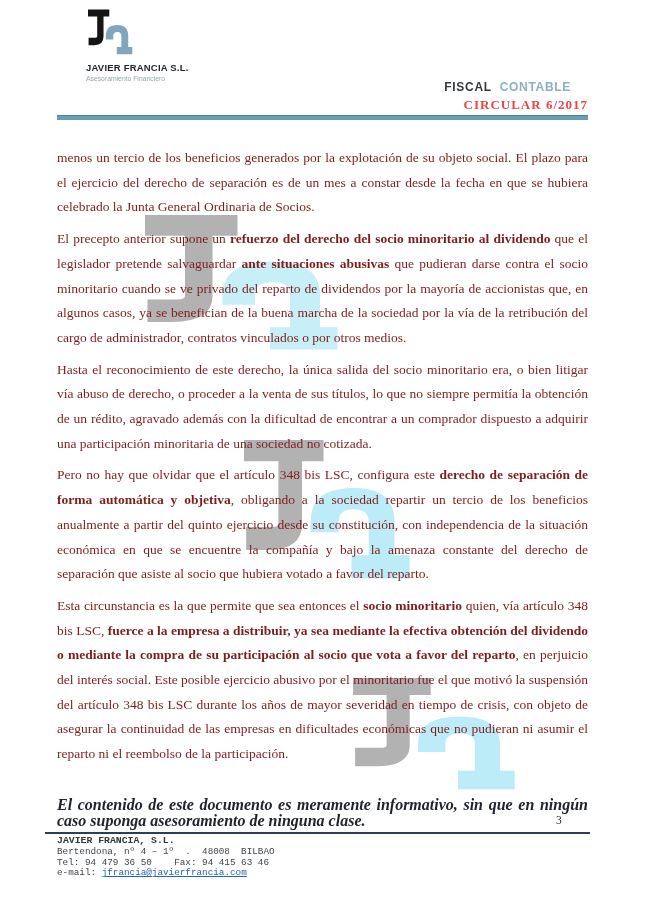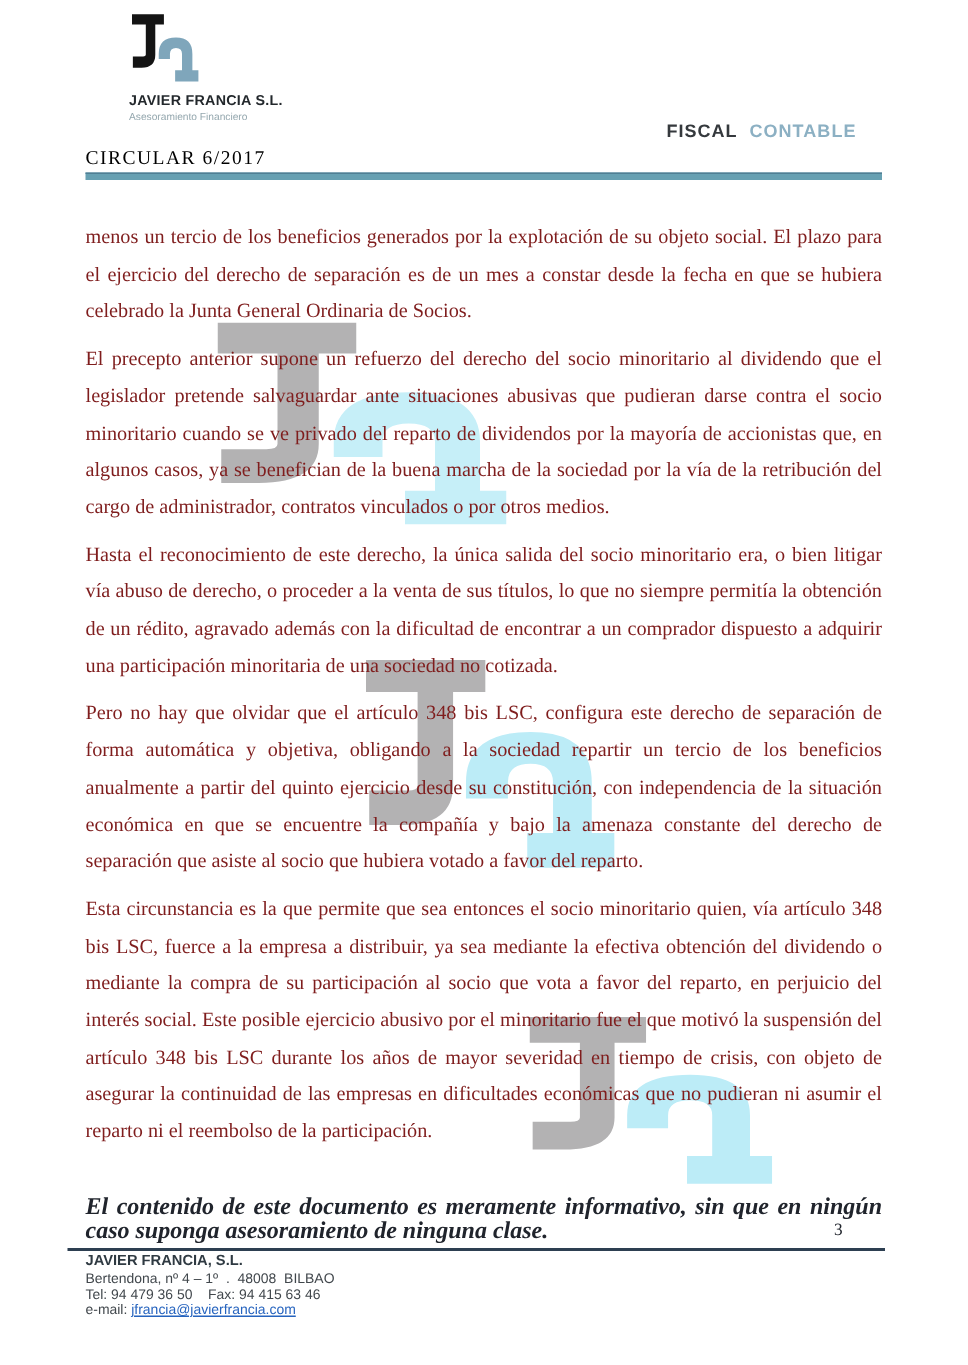--- a/index.html
+++ b/index.html
@@ -23,52 +23,52 @@
   }
   .hdr-services {
     position:absolute; top:80px; right:74px; z-index:1;
     font-family:"Liberation Sans", sans-serif; font-weight:bold;
     font-size:12px; letter-spacing:0.7px; white-space:nowrap;
   }
   .svc-fiscal { color:#35393d; }
   .svc-contable { color:#8cb0c3; margin-left:4px; }
   .doc-title {
     position:absolute; left:57px; top:97px; width:531px; z-index:1;
-    text-align:left; font-weight:normal; font-size:13px;
-    letter-spacing:1px; color:#000000;
+    text-align:right; font-weight:bold; font-size:13px;
+    letter-spacing:1px; color:#ef4444;
   }
   .title-rule {
     position:absolute; left:57px; top:115px; width:531px; height:4px;
     background:#67a0b2; border-top:1px solid #507f94; z-index:1;
   }
   
   .doc-body {
     position:absolute; left:57px; top:146px; width:531px; z-index:2;
     font-size:13.5px; line-height:24.7px; color:#7f1d1d;
     text-align:justify;
   }
   .doc-body p { margin:0 0 7px 0; }
-  .doc-body b { font-weight:normal; }
+  .doc-body b { font-weight:bold; }
   
   .disclaimer {
     position:absolute; left:57px; top:797px; width:531px; z-index:2;
     font-weight:bold; font-style:italic; font-size:16px; line-height:15.5px;
     color:#20242c; text-align:justify;
   }
   .page-num {
     position:absolute; left:556px; top:814px; z-index:2;
     font-size:11.5px; color:#20242c;
   }
   .footer-divider {
     position:absolute; left:45px; top:832px; width:545px; height:2px;
     background:#2d3f51; z-index:2;
   }
   .footer-info {
     position:absolute; left:57px; top:836px; z-index:2;
-    font-family:Liberation Sans, sans-serif; font-size:9.3px;
+    font-family:Liberation Mono, monospace; font-size:9.3px;
     line-height:10.8px; color:#41474c; white-space:nowrap;
   }
   .footer-info .co { font-weight:bold; font-size:9.8px; color:#2f3a42; }
   .footer-info a { color:#2563be; text-decoration:underline; }
   .email-label { color:#41474c; }
   .footer-rule {
     position:absolute; left:45px; top:886px; width:545px; height:3px;
     background:#5e93a9; z-index:2;
   }
 </style>

